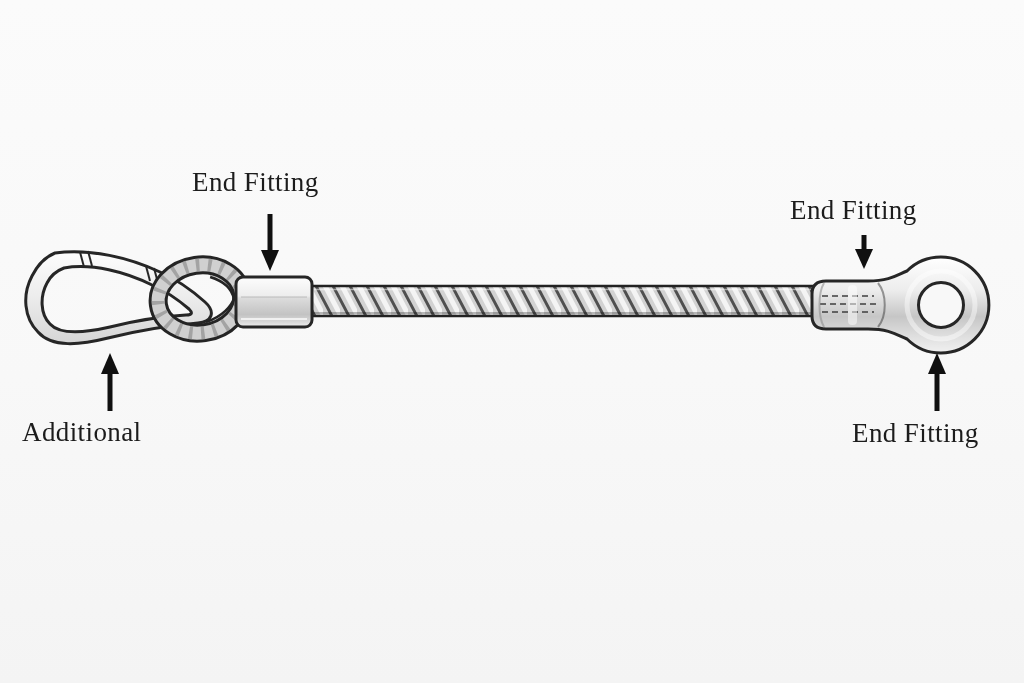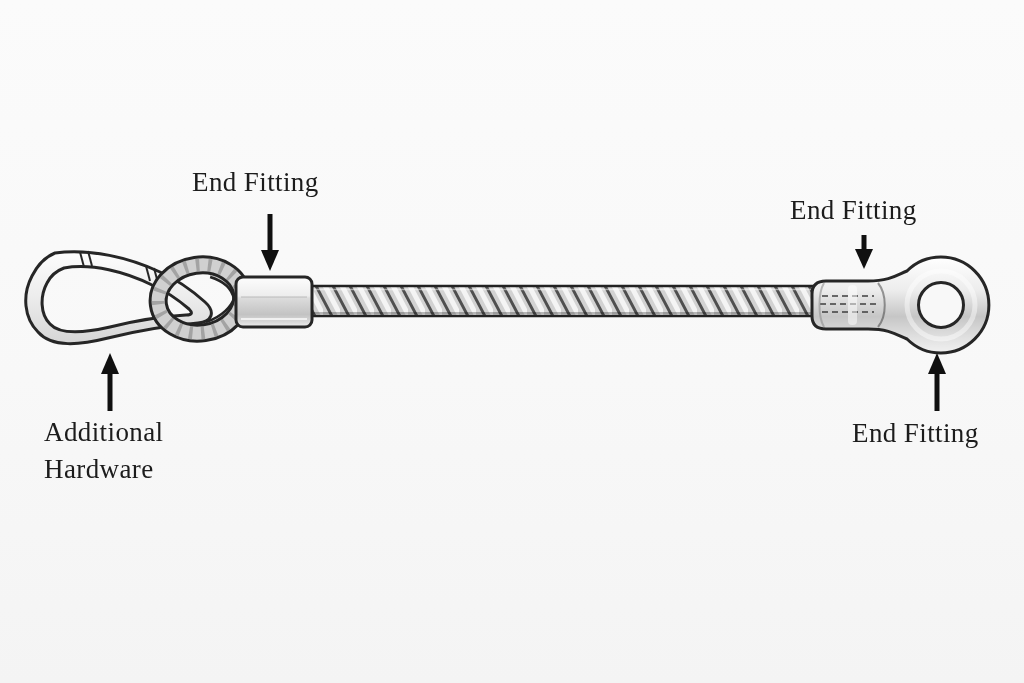--- a/index.html
+++ b/index.html
@@ -142,20 +142,19 @@
       <polygon points="937,353 928,374 946,374" fill="#101010"></polygon>
       <line x1="937" y1="371" x2="937" y2="411" stroke="#101010" stroke-width="5"></line>
     </g>
   </svg>
 
   <div class="label" style="left:192px; top:166px;">End Fitting</div>
 
   <div class="label" style="left:790px; top:194px;">End Fitting</div>
 
 
-  <div class="label two-line" style="left:44px; top:414px;">
+  <div class="label two-line" style="left:22px; top:414px;text-align:right;">
     <div>Additional</div>
-    <div>Hardware</div>
   </div>
 
   <div class="label" style="left:852px; top:417px;">End Fitting</div>
 
 </div>
 
 </body></html>

